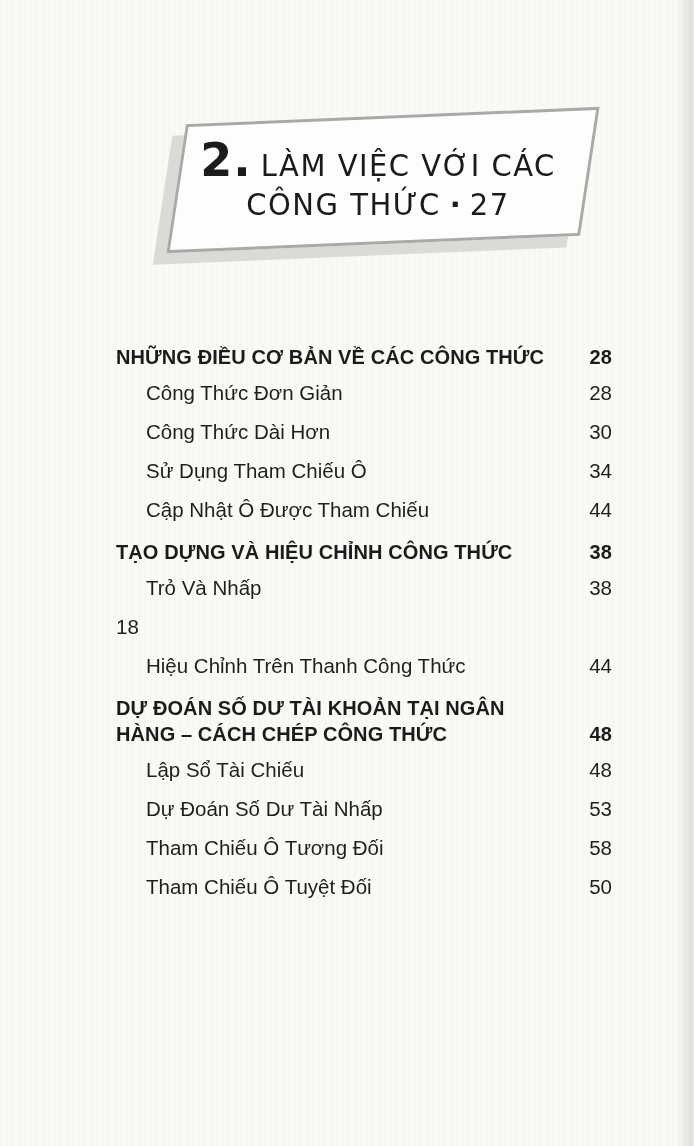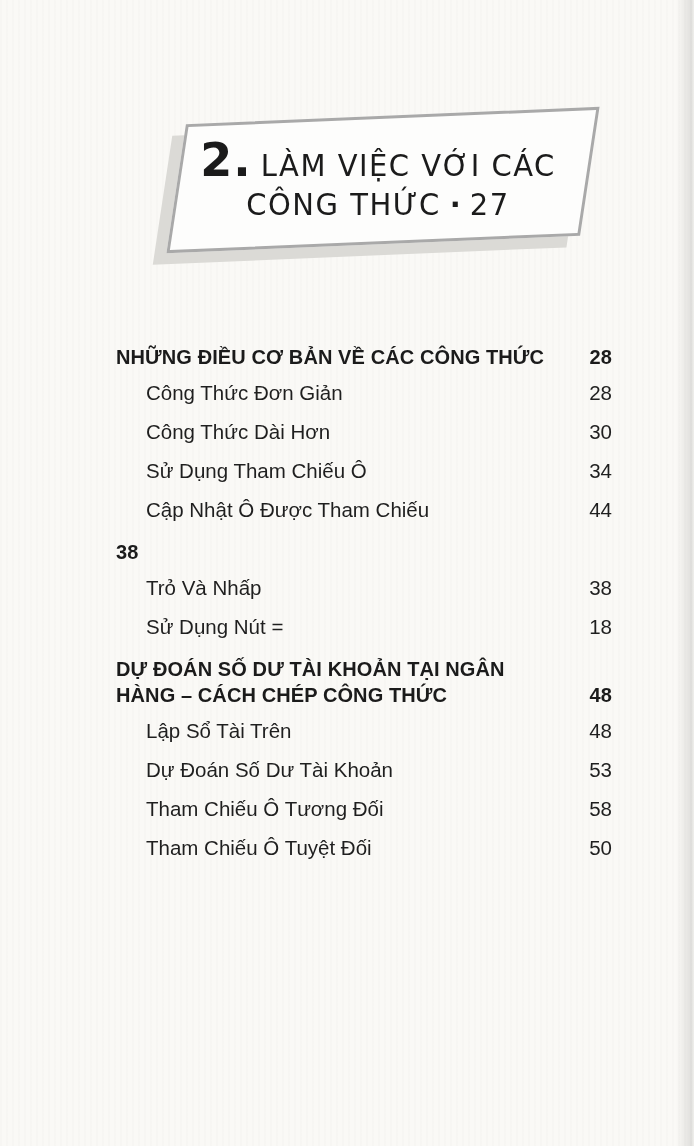--- a/index.html
+++ b/index.html
@@ -114,43 +114,47 @@
         <span class="toc-item-page">34</span>
       </div>
       <div class="toc-item">
         <span class="toc-item-title">Cập Nhật Ô Được Tham Chiếu</span>
         <span class="toc-item-page">44</span>
       </div>
     </div>
 
     <div class="toc-section">
       <div class="toc-header">
+        <span class="toc-header-title">TẠO DỰNG VÀ HIỆU CHỈNH CÔNG THỨC</span>
         <span class="toc-header-page">38</span>
       </div>
       <div class="toc-item">
         <span class="toc-item-title">Trỏ Và Nhấp</span>
         <span class="toc-item-page">38</span>
       </div>
       <div class="toc-item">
-        <span class="toc-item-title">Sử Dụng Nút =</span>
         <span class="toc-item-page">18</span>
+      </div>
+      <div class="toc-item">
+        <span class="toc-item-title">Hiệu Chỉnh Trên Thanh Công Thức</span>
+        <span class="toc-item-page">44</span>
       </div>
     </div>
 
     <div class="toc-section">
       <div class="toc-header">
         <span class="toc-header-title">DỰ ĐOÁN SỐ DƯ TÀI KHOẢN TẠI NGÂN HÀNG – CÁCH CHÉP CÔNG THỨC</span>
         <span class="toc-header-page">48</span>
       </div>
       <div class="toc-item">
-        <span class="toc-item-title">Lập Sổ Tài Trên</span>
+        <span class="toc-item-title">Lập Sổ Tài Chiếu</span>
         <span class="toc-item-page">48</span>
       </div>
       <div class="toc-item">
-        <span class="toc-item-title">Dự Đoán Số Dư Tài Khoản</span>
+        <span class="toc-item-title">Dự Đoán Số Dư Tài Nhấp</span>
         <span class="toc-item-page">53</span>
       </div>
       <div class="toc-item">
         <span class="toc-item-title">Tham Chiếu Ô Tương Đối</span>
         <span class="toc-item-page">58</span>
       </div>
       <div class="toc-item">
         <span class="toc-item-title">Tham Chiếu Ô Tuyệt Đối</span>
         <span class="toc-item-page">50</span>
       </div>

